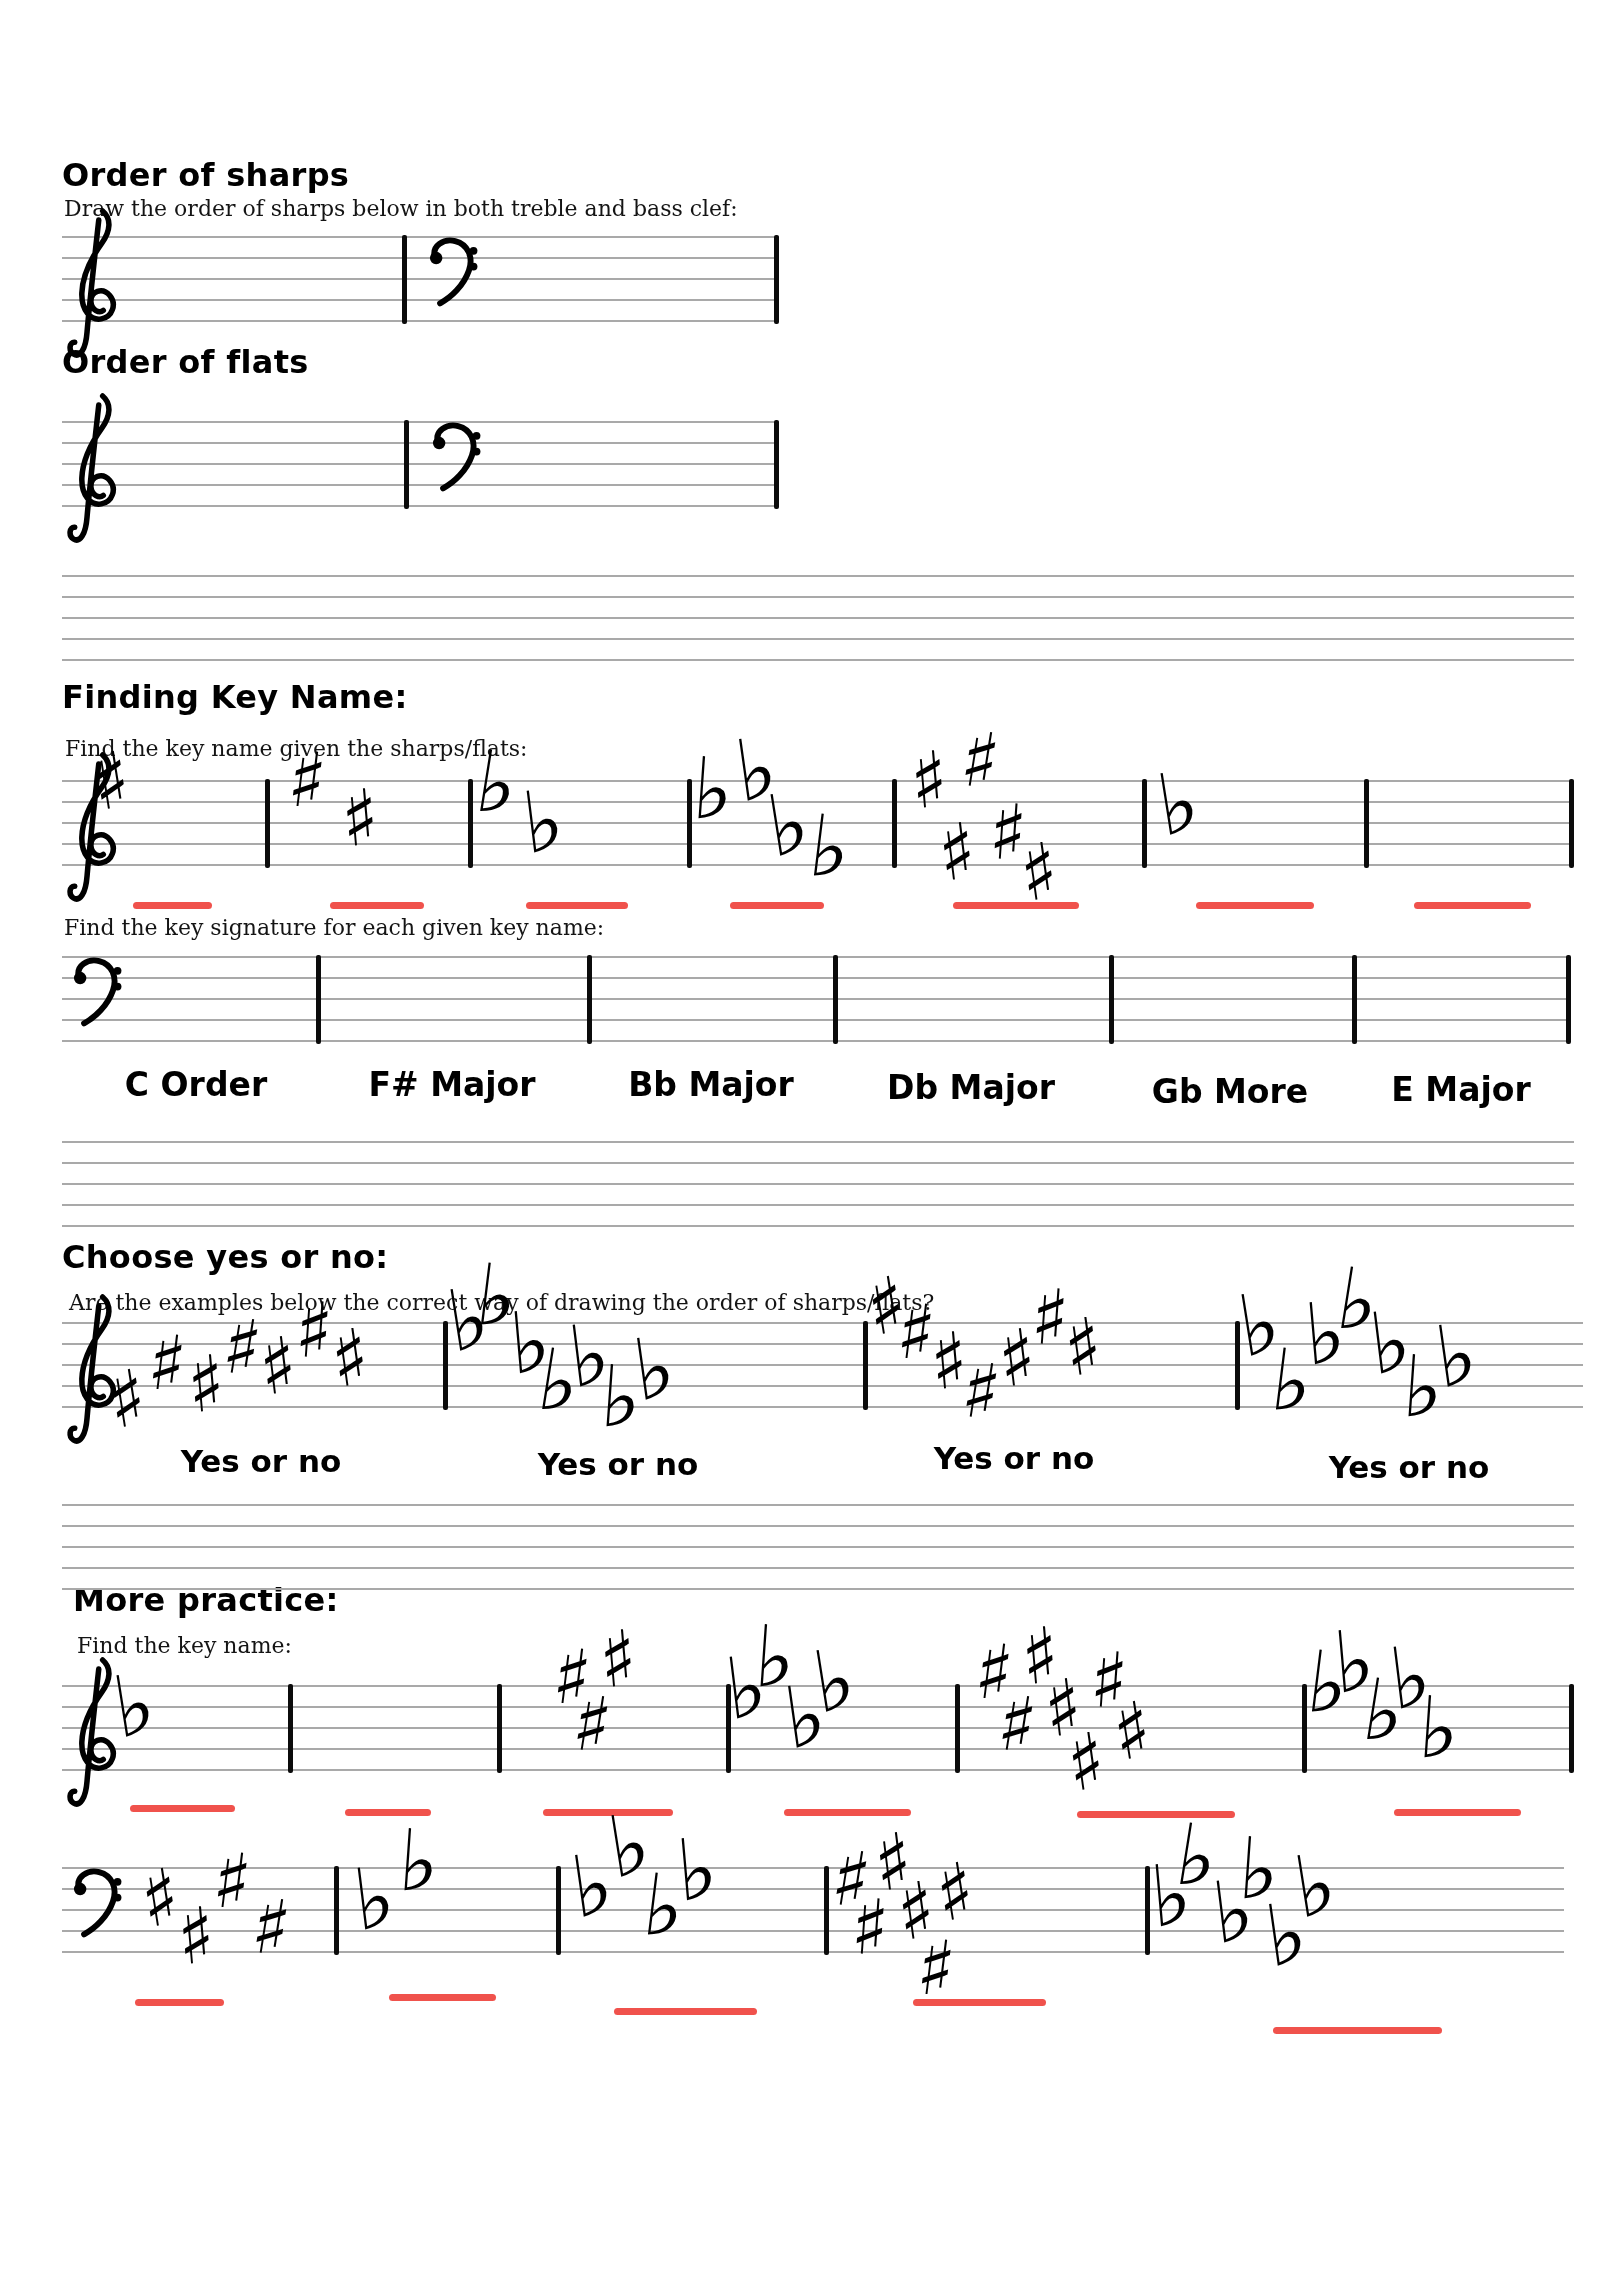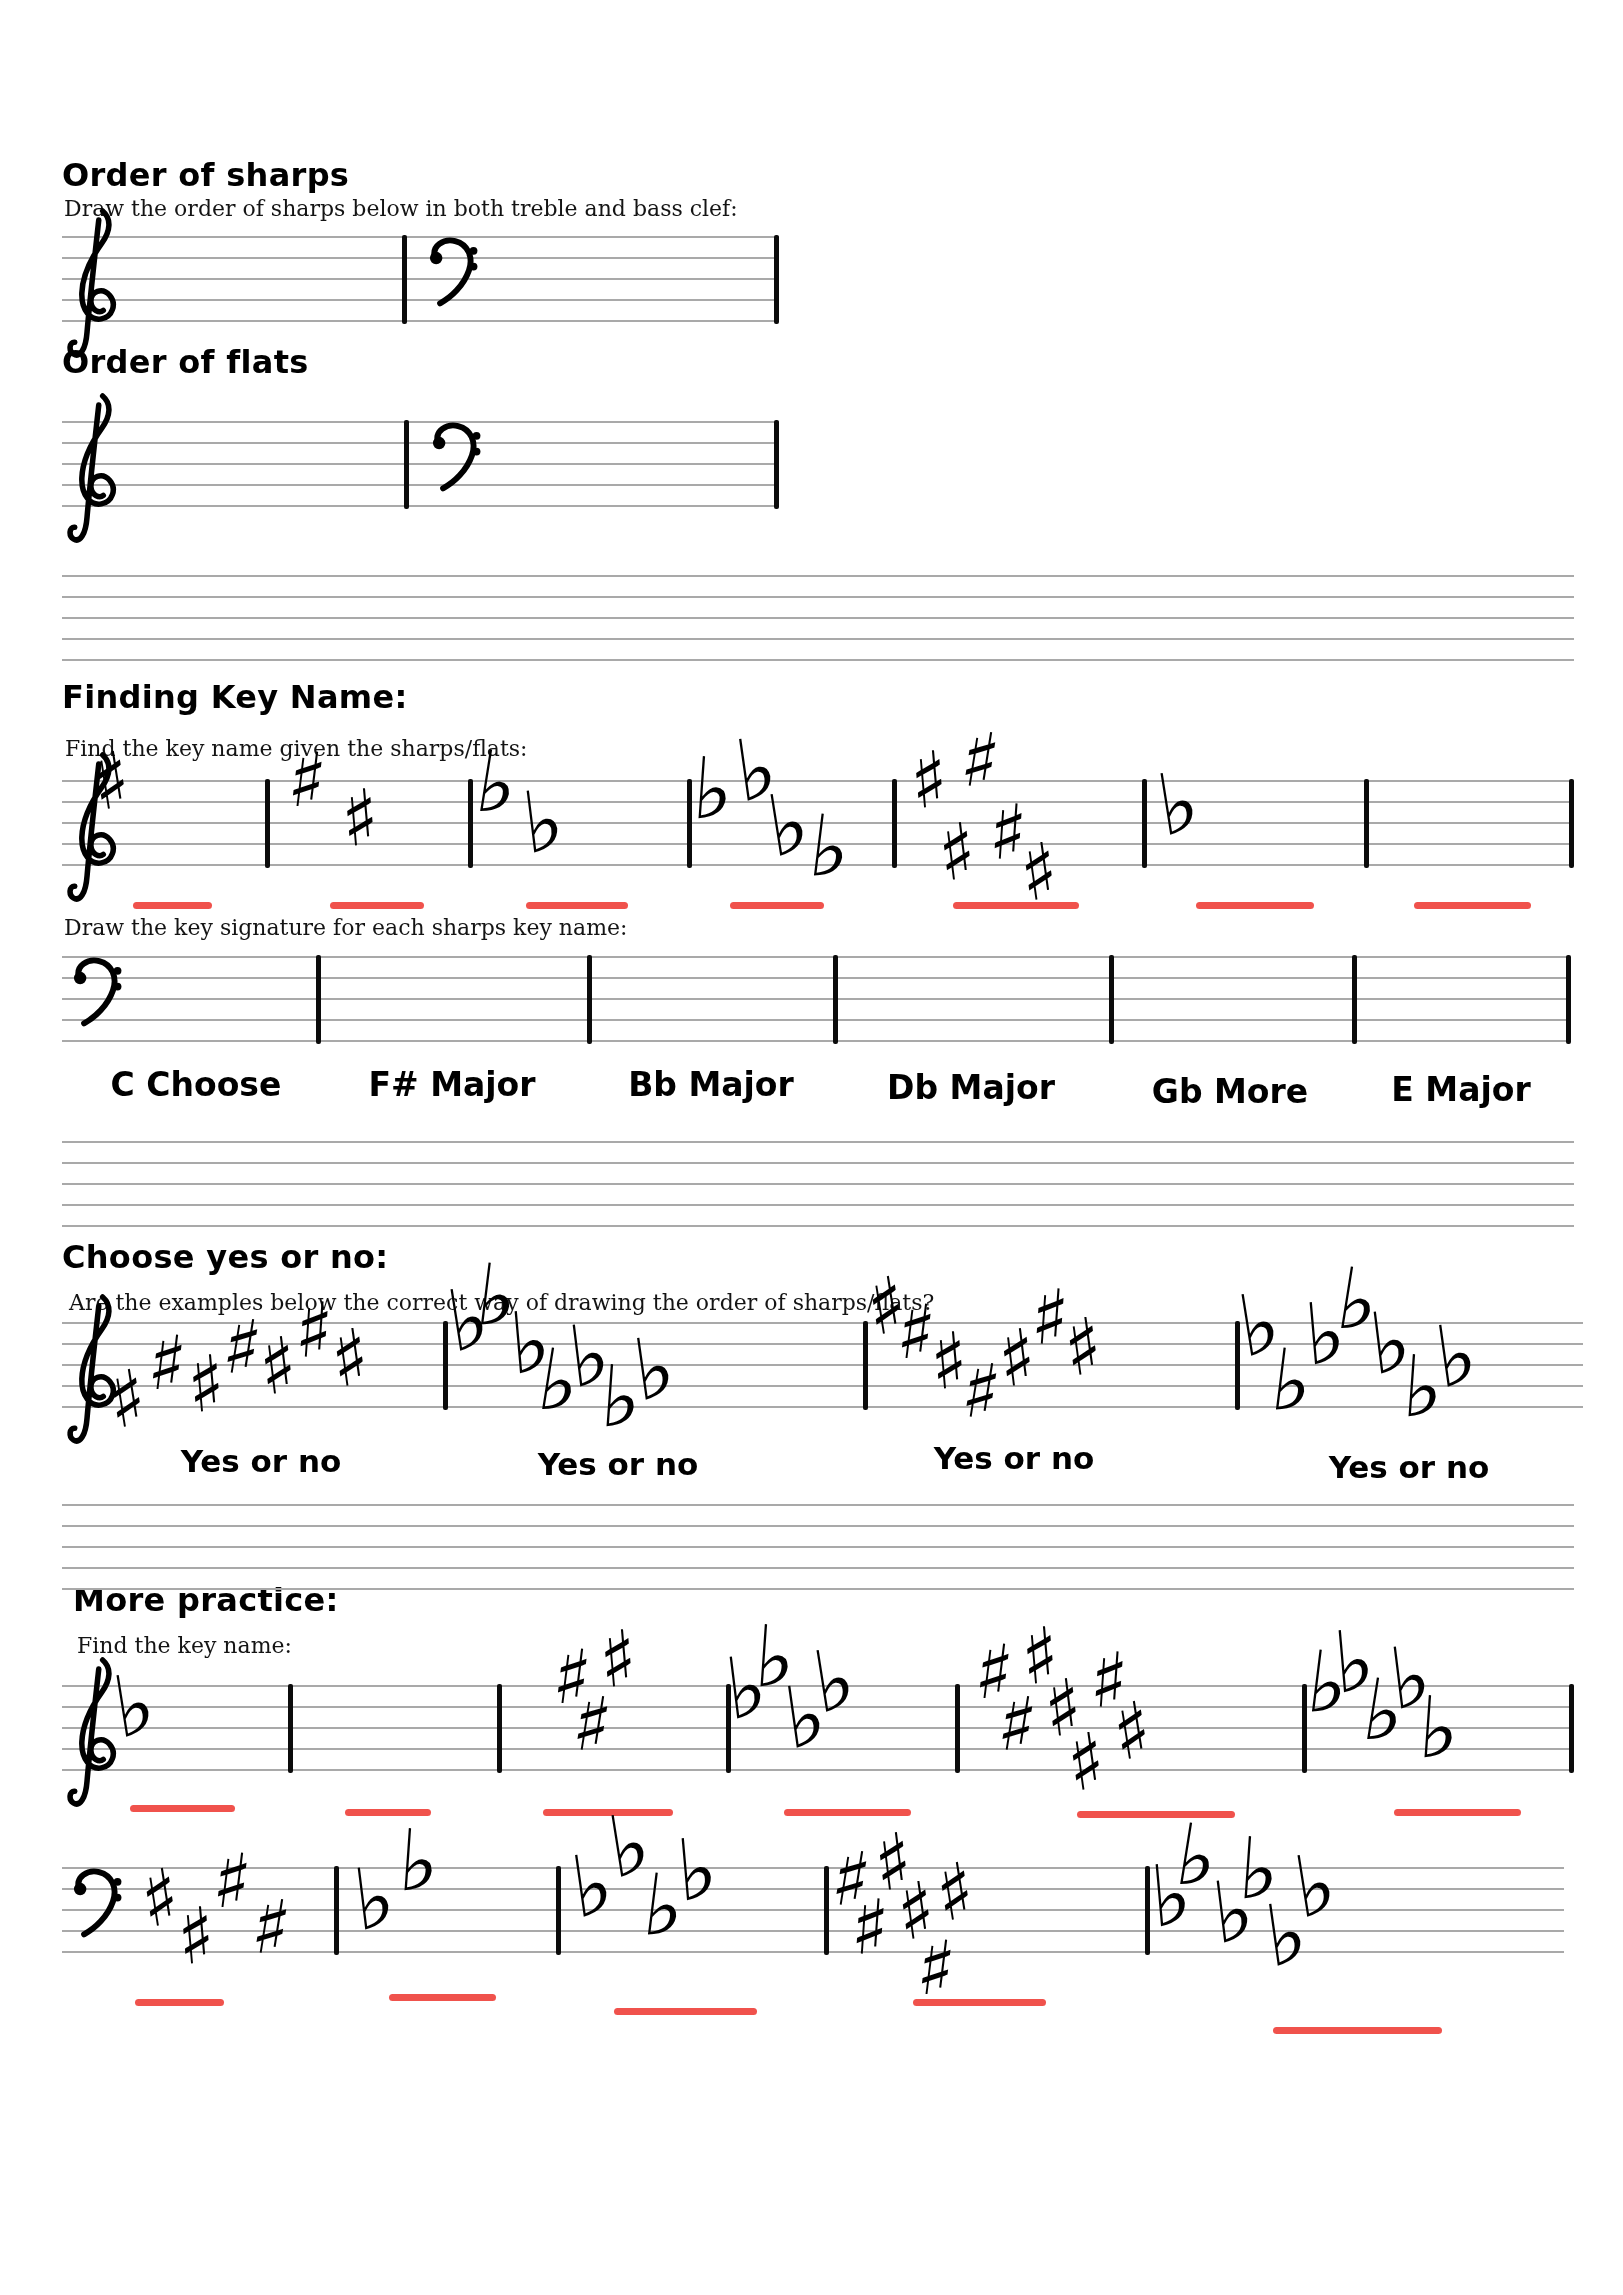--- a/index.html
+++ b/index.html
@@ -40,21 +40,21 @@
   </svg>
 
 
   <div class="abs h2" style="left:62px;top:156px">Order of sharps</div>
   <div class="abs instr" style="left:64px;top:196px">Draw the order of sharps below in both treble and bass clef:</div>
 
   <div class="abs h2" style="left:62px;top:343px">Order of flats</div>
 
   <div class="abs h2" style="left:62px;top:678px">Finding Key Name:</div>
   <div class="abs instr" style="left:65px;top:736px">Find the key name given the sharps/flats:</div>
-  <div class="abs instr" style="left:64px;top:915px">Draw the key signature for each sharps key name:</div>
+  <div class="abs instr" style="left:64px;top:915px">Find the key signature for each given key name:</div>
 
   <div class="abs h2" style="left:62px;top:1238px">Choose yes or no:</div>
   <div class="abs instr" style="left:69px;top:1290px">Are the examples below the correct way of drawing the order of sharps/flats?</div>
 
   <div class="abs h2" style="left:73px;top:1581px">More practice:</div>
   <div class="abs instr" style="left:77px;top:1633px">Find the key name:</div>
 
   <div>
       <div class="staff" style="left: 62px; top: 237px; width: 717px; height: 84px;">
         <div class="staff-line" style="top: -0.7px;"></div>
@@ -141,21 +141,21 @@
         <div class="barline" style="left: 254px; top: -2px; height: 89px;"></div>
         <div class="barline" style="left: 525px; top: -2px; height: 89px;"></div>
         <div class="barline" style="left: 771px; top: -2px; height: 89px;"></div>
         <div class="barline" style="left: 1047px; top: -2px; height: 89px;"></div>
         <div class="barline" style="left: 1290px; top: -2px; height: 89px;"></div>
         <div class="barline" style="left: 1504px; top: -2px; height: 89px;"></div>
         <svg class="clef" width="59" height="79" viewBox="0 0 90 120" style="left: 6.5px; top: -3.9px;">
           <use href="#g-bass"></use>
         </svg>
       </div>
-      <div class="keylabel" style="left: 196px; top: 1065px;">C Choose</div>
+      <div class="keylabel" style="left: 196px; top: 1065px;">C Order</div>
       <div class="keylabel" style="left: 452px; top: 1065px;">F# Major</div>
       <div class="keylabel" style="left: 711px; top: 1065px;">Bb Major</div>
       <div class="keylabel" style="left: 971px; top: 1068px;">Db Major</div>
       <div class="keylabel" style="left: 1230px; top: 1072px;">Gb More</div>
       <div class="keylabel" style="left: 1461px; top: 1070px;">E Major</div>
       <div class="staff" style="left: 62px; top: 1142px; width: 1512px; height: 84px;">
         <div class="staff-line" style="top: -0.7px;"></div>
         <div class="staff-line" style="top: 20px;"></div>
         <div class="staff-line" style="top: 41px;"></div>
         <div class="staff-line" style="top: 62px;"></div>

